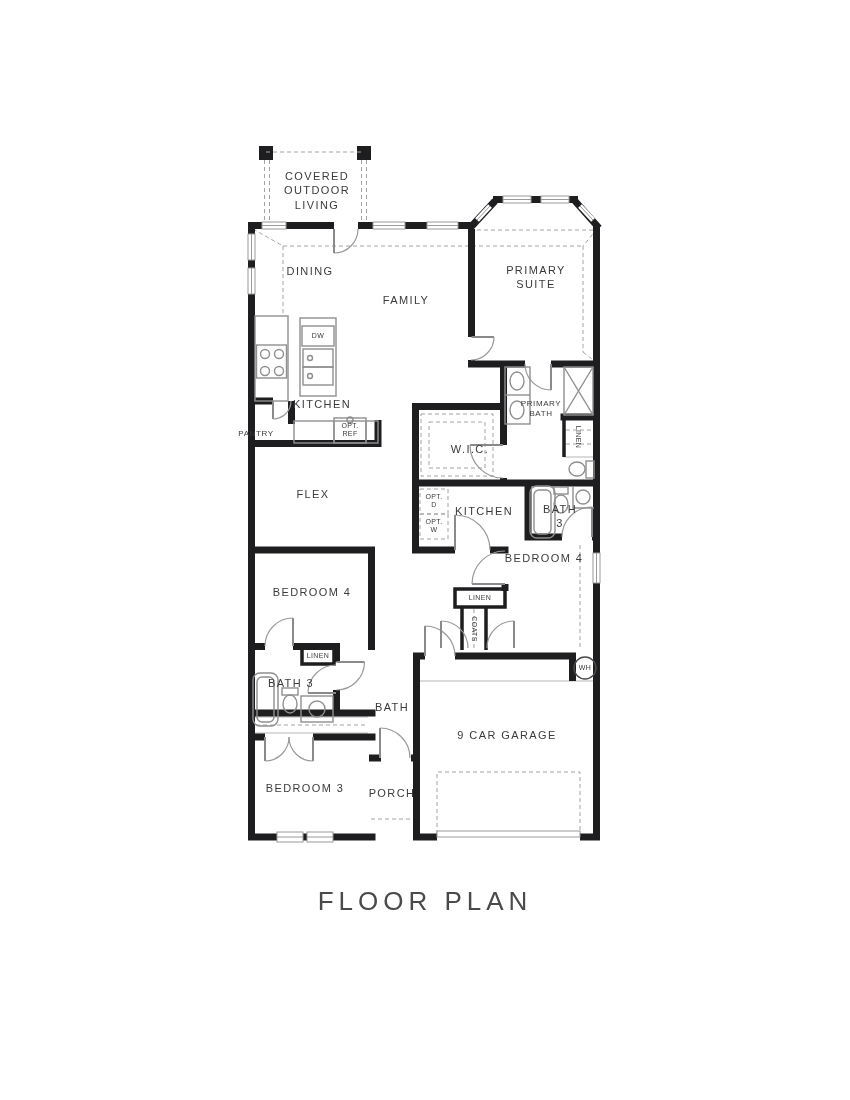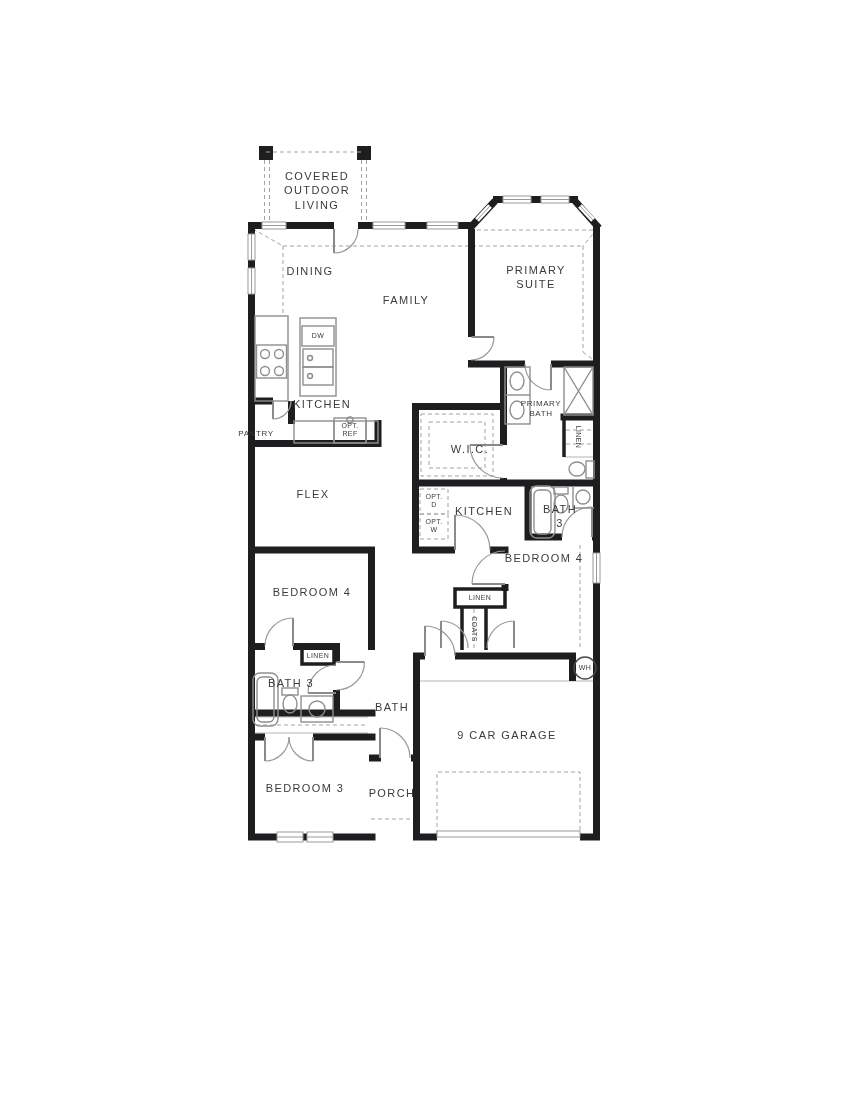--- a/index.html
+++ b/index.html
@@ -240,13 +240,14 @@
   <div class="lbl sm" style="left:434px;top:501px">OPT.
 D</div>
   <div class="lbl sm" style="left:434px;top:526px">OPT.
 W</div>
   <div class="lbl sm vert" style="left:578px;top:437px">LINEN</div>
   <div class="lbl sm" style="left:480px;top:598px">LINEN</div>
   <div class="lbl sm" style="left:318px;top:656px">LINEN</div>
   <div class="lbl sm vert" style="left:474px;top:629px">COATS</div>
   <div class="lbl sm" style="left:585px;top:668px">WH</div>
 
+  <div class="title" style="left:425px;top:901px">FLOOR PLAN</div>
 </div>
 
 </body></html>

